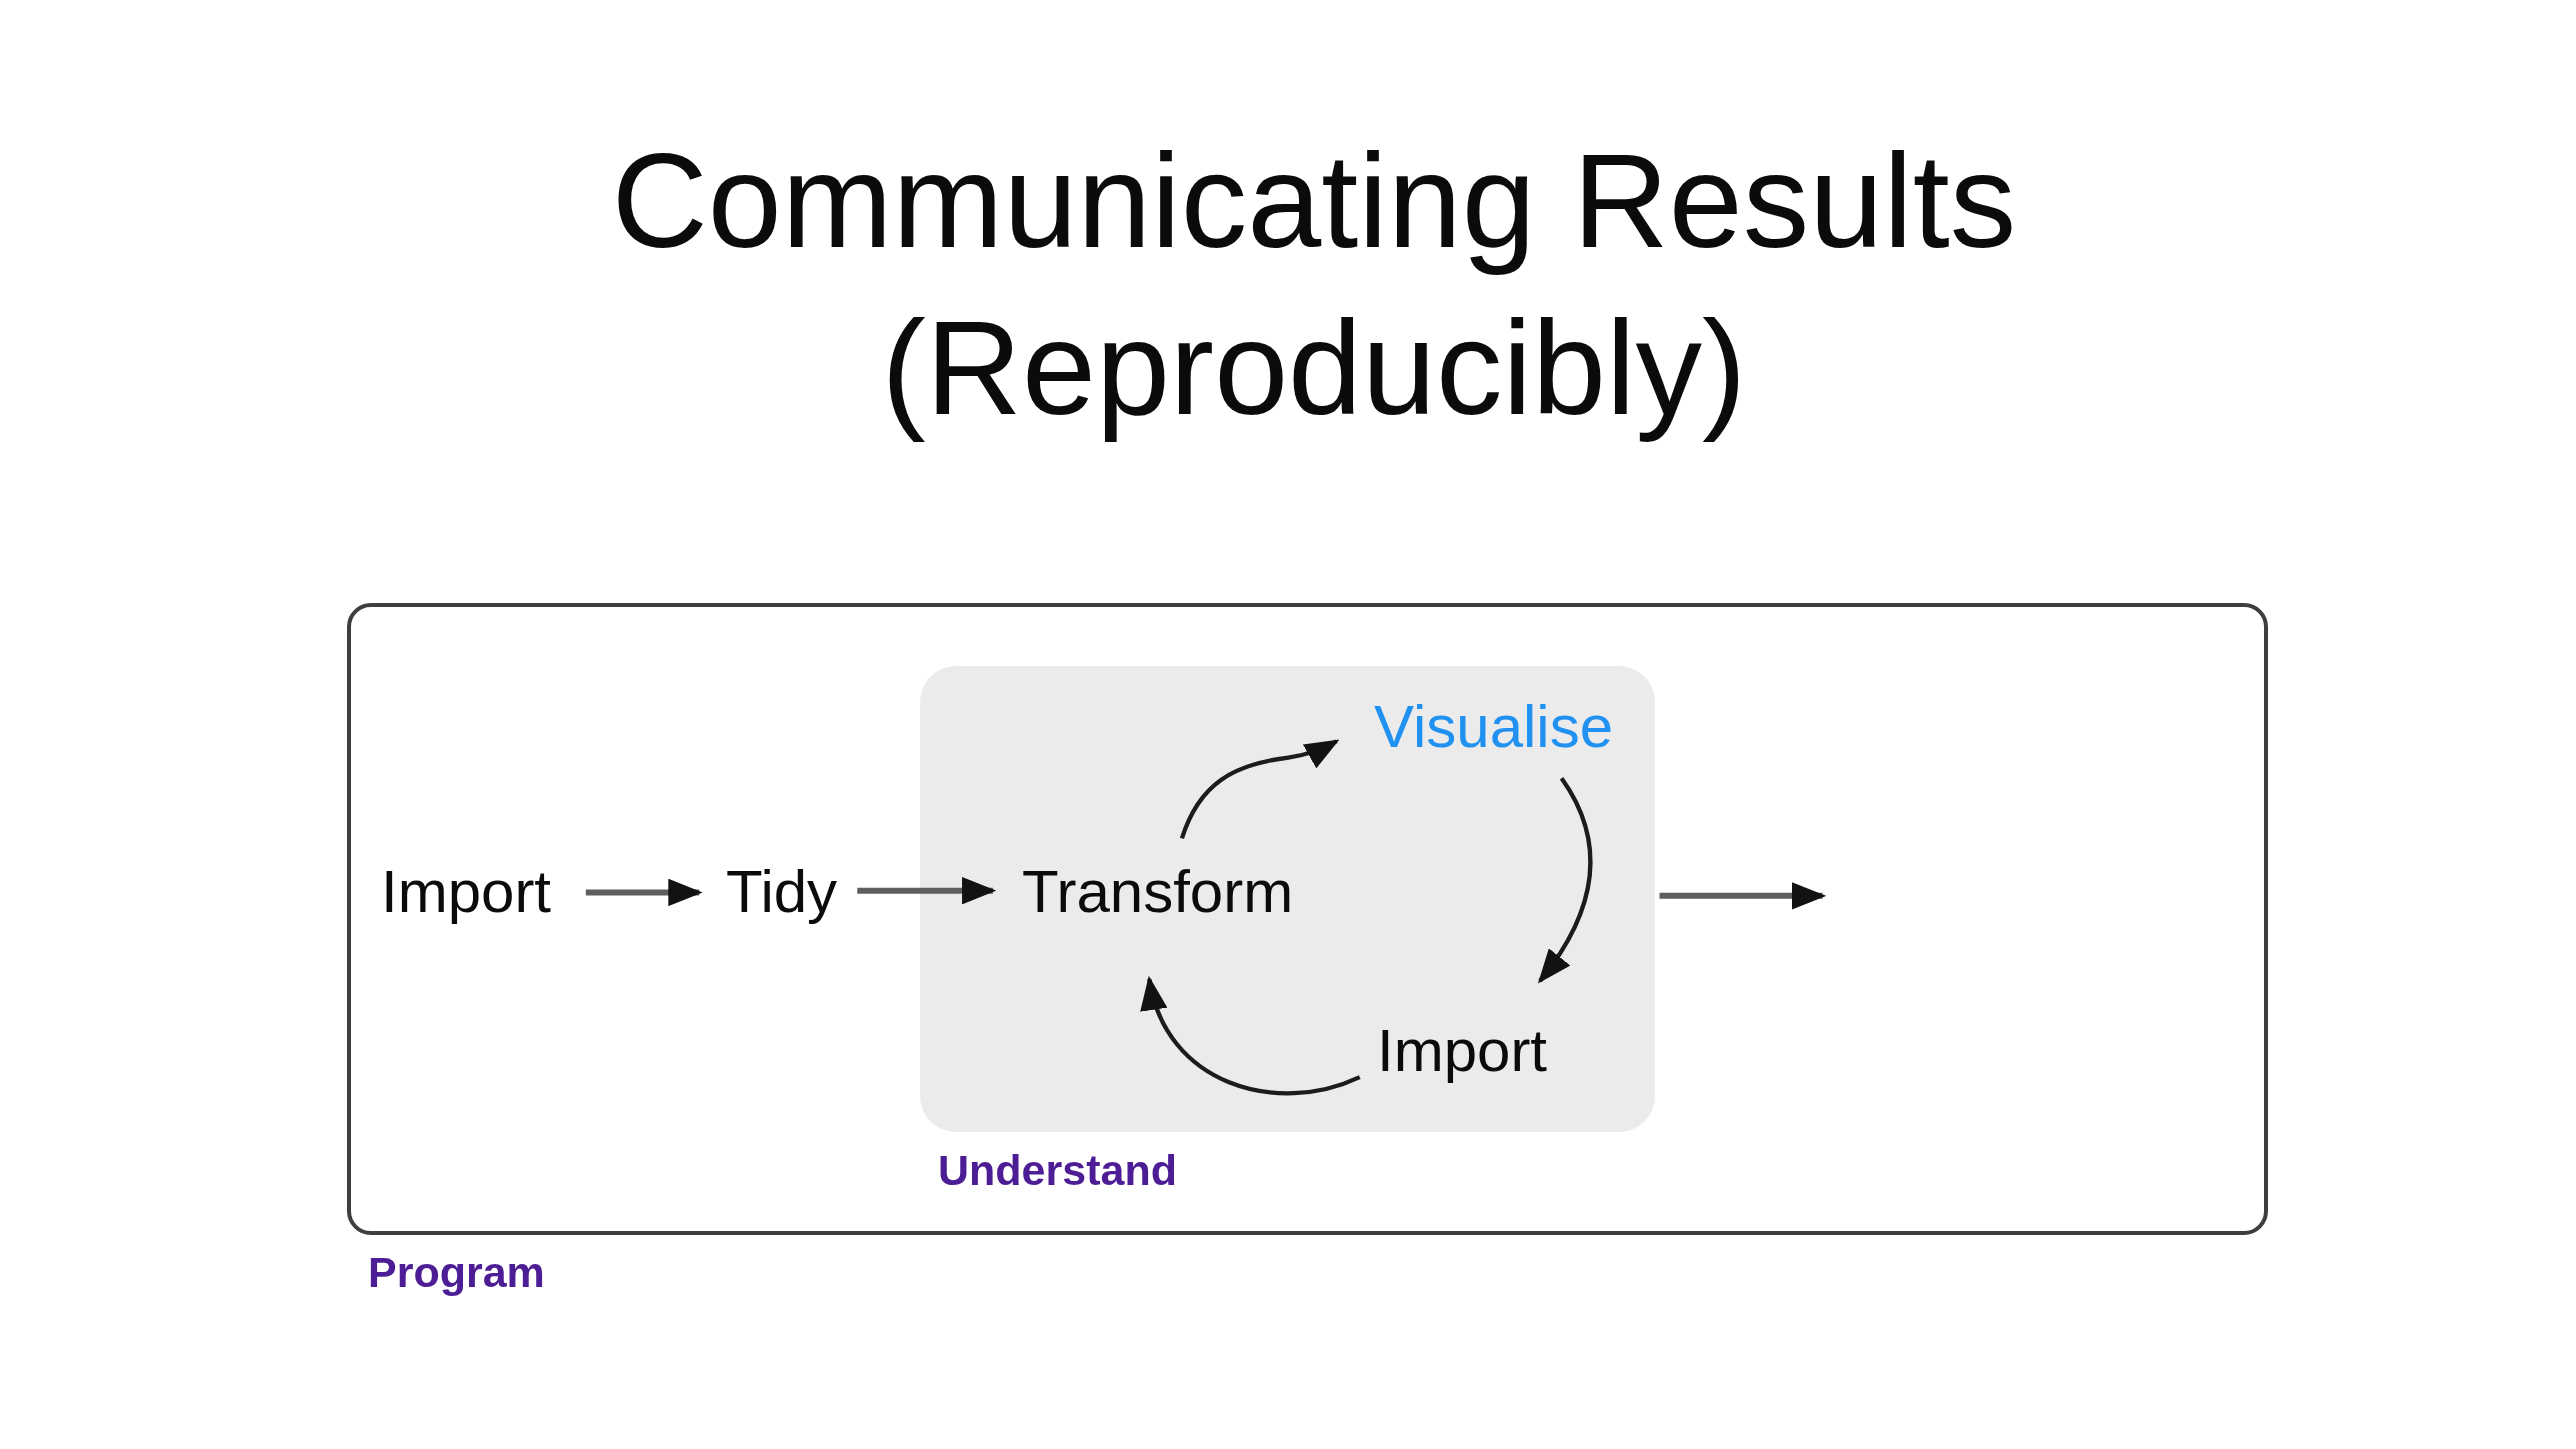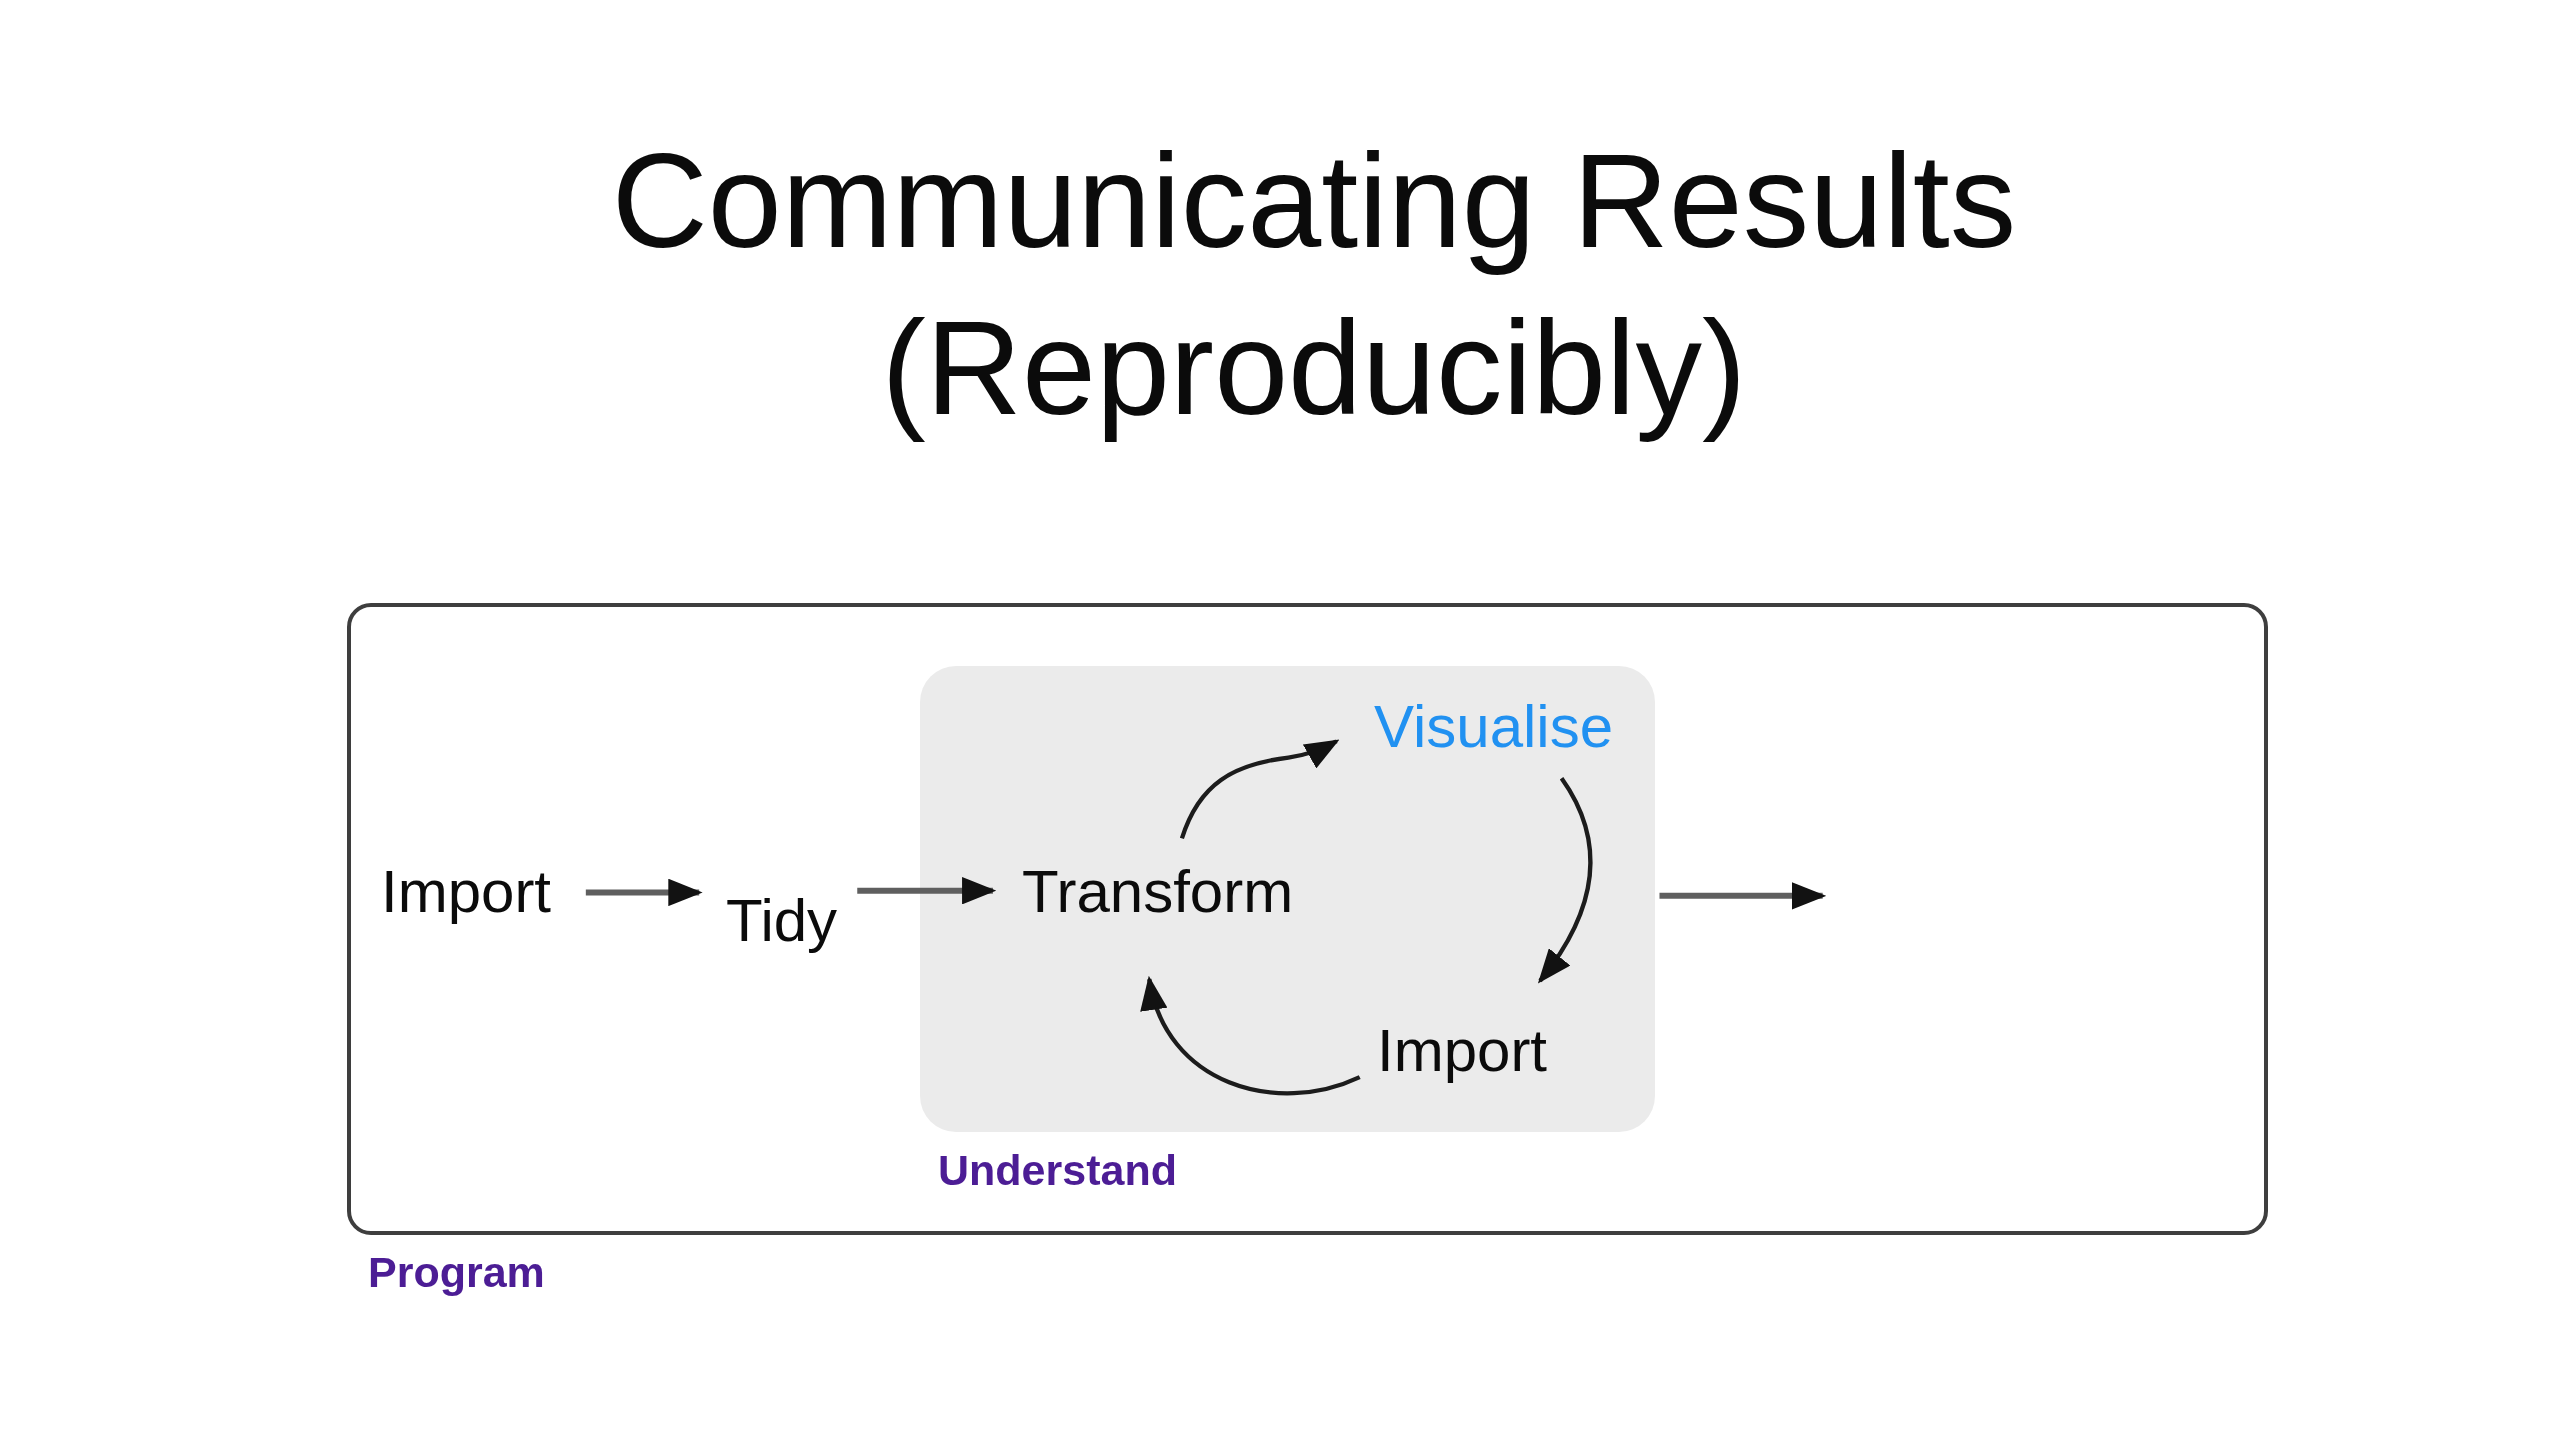--- a/index.html
+++ b/index.html
@@ -50,21 +50,21 @@
   
   .node{
     position:absolute;
     font-size:60px;
     line-height:60px;
     white-space:nowrap;
     color:#0b0b0b;
   }
   .node.blue{color:#2191f1;text-align:center;}
   .n-import{left:381px;top:862px;}
-  .n-tidy{left:726px;top:862px;margin-top:29px;}
+  .n-tidy{left:726px;top:862px;}
   .n-transform{left:1022px;top:862px;}
   .n-visualise{left:1374px;top:697px;}
   .n-model{left:1377px;top:1021px;}
   .n-communicate{left:1848px;top:862px;}
   
   .caption{
     position:absolute;
     font-size:43px;
     line-height:43px;
     font-weight:700;

